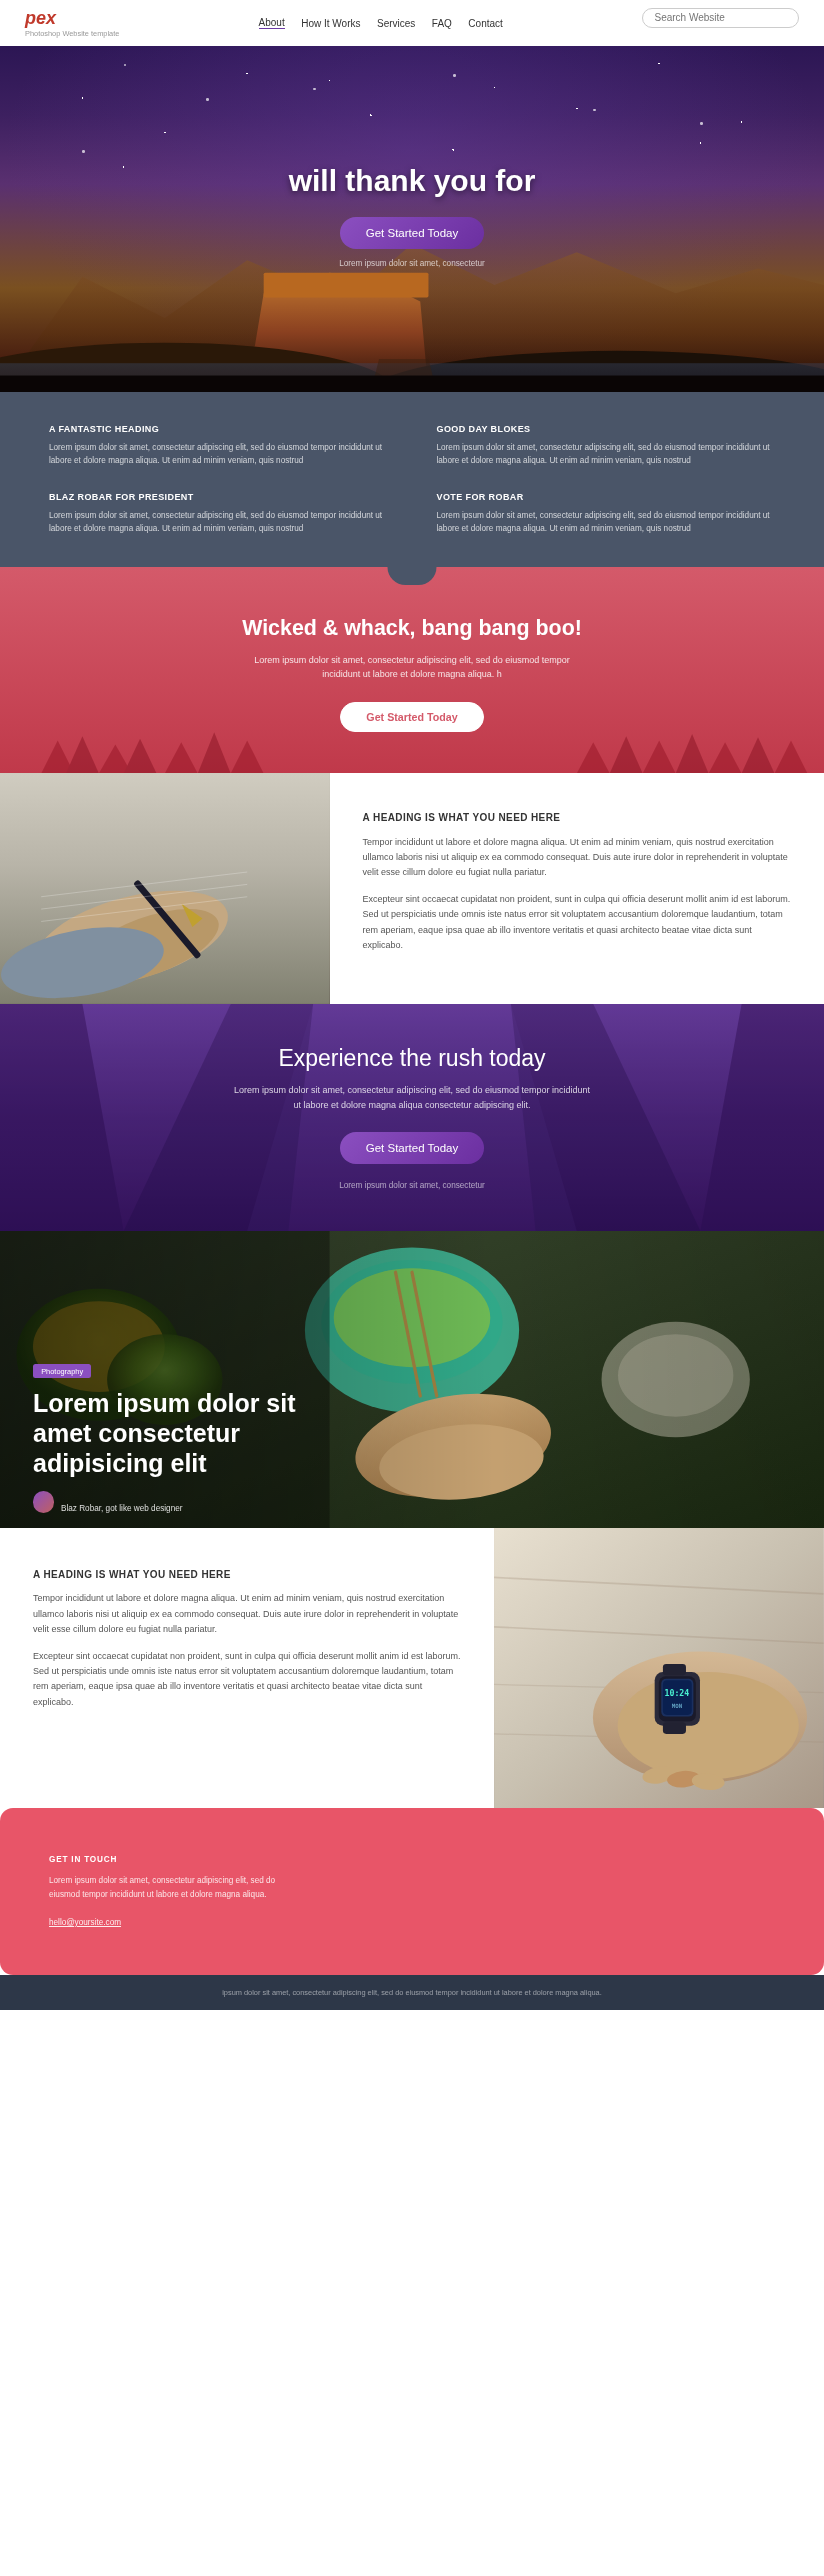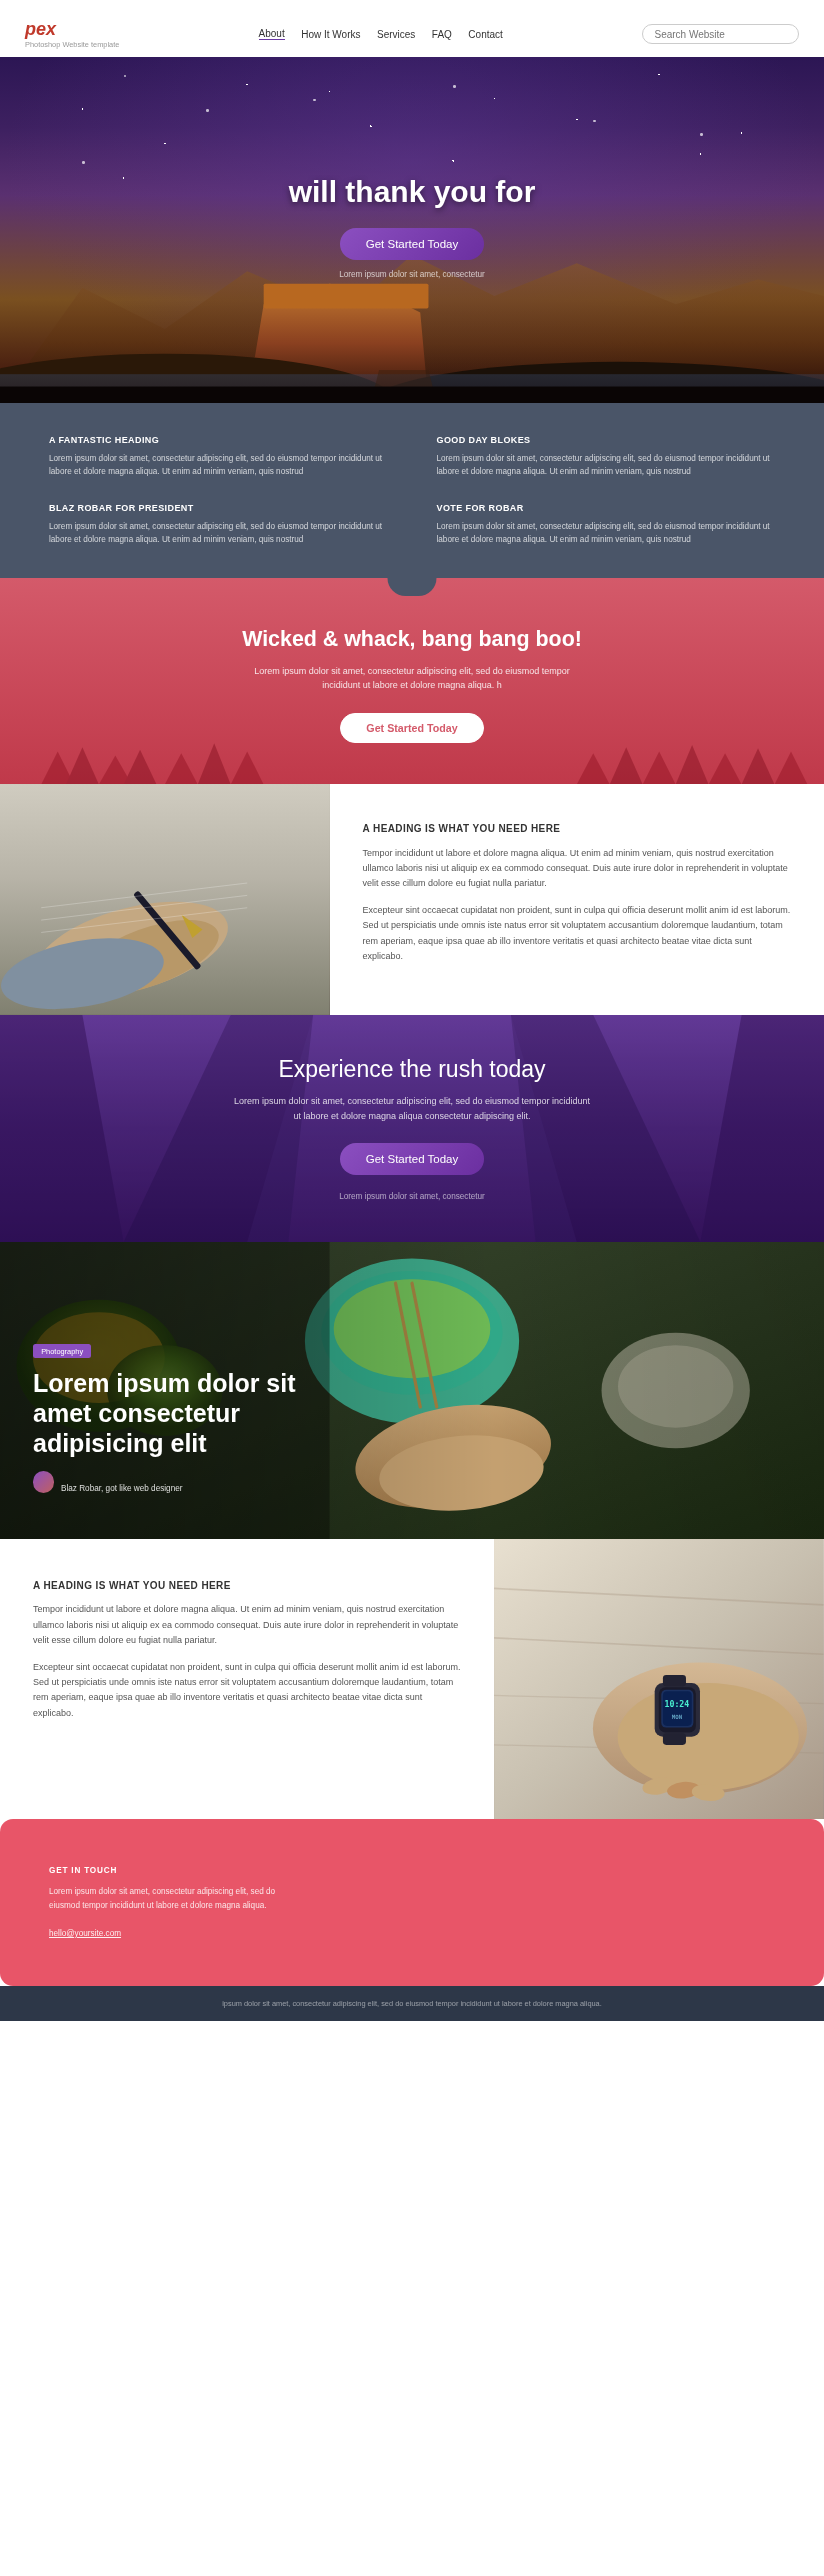--- a/index.html
+++ b/index.html
@@ -1,27 +1,25 @@
 <!DOCTYPE html>
 <html style="font-size:13px"><head>
   <meta charset="utf-8">
   <style>
     * { margin: 0; padding: 0; box-sizing: border-box; }
     body { font-family: 'Arial', sans-serif; width: 824px; overflow-x: hidden; }
 
     
     nav {
       display: flex;
-      align-items: center;
       justify-content: space-between;
       padding: 8.2px 25px;
       background: #fff;
       position: relative;
       z-index: 10;
-      margin-top: 11px;
     }
     .nav-logo { color: #c0392b; font-size: 18px; font-weight: bold; }
     .nav-logo span { color: #888; font-size: 8.2px; font-weight: normal; display: block; }
     .nav-links { display: flex; gap: 16.5px; align-items: center; }
     .nav-links a { text-decoration: none; color: #333; font-size: 10px; }
     .nav-links a.active { border-bottom: 1.6px solid #6c3ba5; color: #333; }
     .nav-search input {
       border: 0.8px solid #ccc;
       border-radius: 16.5px;
       padding: 3.3px 11.5px;
@@ -270,21 +268,21 @@
       overflow: hidden;
       background: linear-gradient(to bottom, #1a2010, #2a3018, #4a6020, #3a5015);
     }
     .food-overlay {
       position: absolute;
       inset: 0;
       background: linear-gradient(to right, rgba(0,0,0,0.4) 0%, transparent 60%, rgba(0,0,0,0.1) 100%);
     }
     .food-content {
       position: absolute;
-      bottom: 46px;
+      bottom: 15px;
       left: 33px;
       z-index: 5;
     }
     .food-tag {
       background: #8b4fc0;
       color: #fff;
       font-size: 7.4px;
       padding: 2.5px 8.2px;
       border-radius: 2.5px;
       margin-bottom: 10px;

